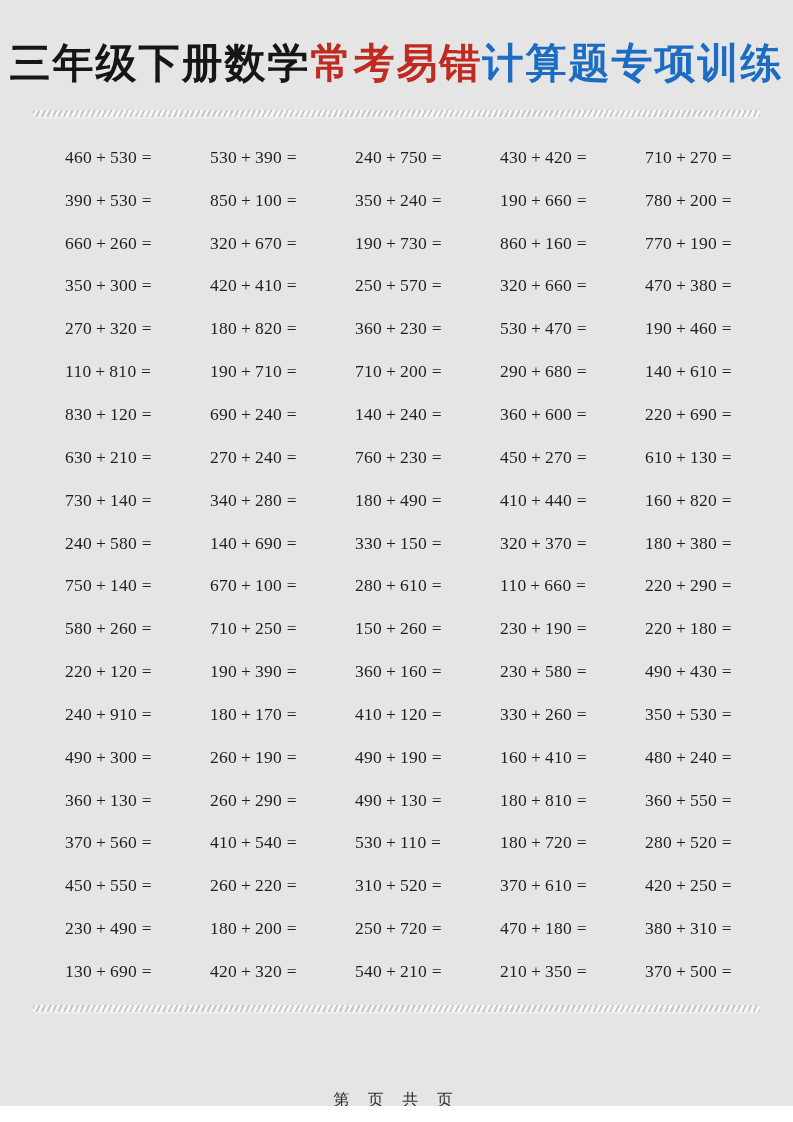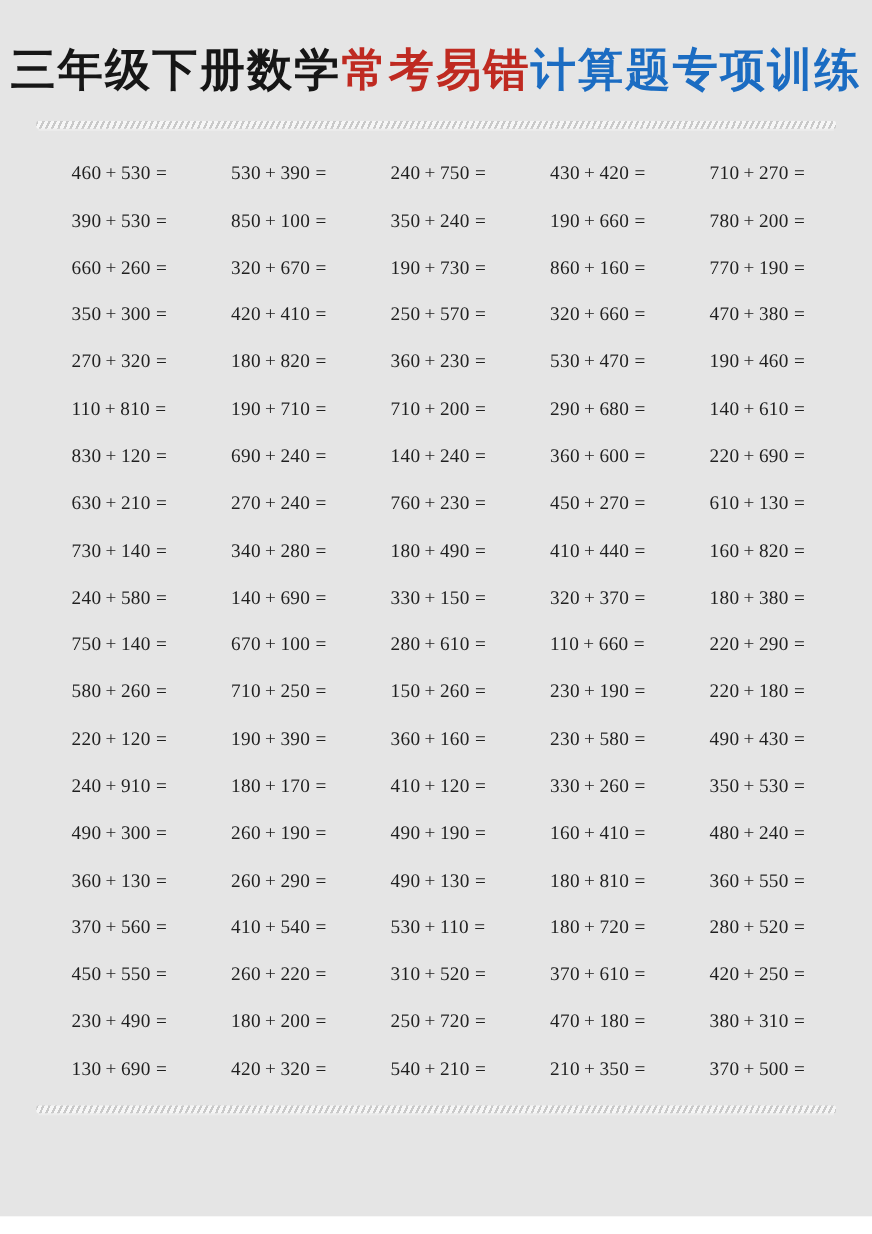--- a/index.html
+++ b/index.html
@@ -187,14 +187,15 @@
       <div class="problem">380 + 310 =</div>
       <div class="problem">130 + 690 =</div>
       <div class="problem">420 + 320 =</div>
       <div class="problem">540 + 210 =</div>
       <div class="problem">210 + 350 =</div>
       <div class="problem">370 + 500 =</div>
     </div>
 
   <div class="divider divider-bottom"></div>
 
+  <div class="footer">第 页 共  页</div>
 
 </div>
 
 </body></html>

